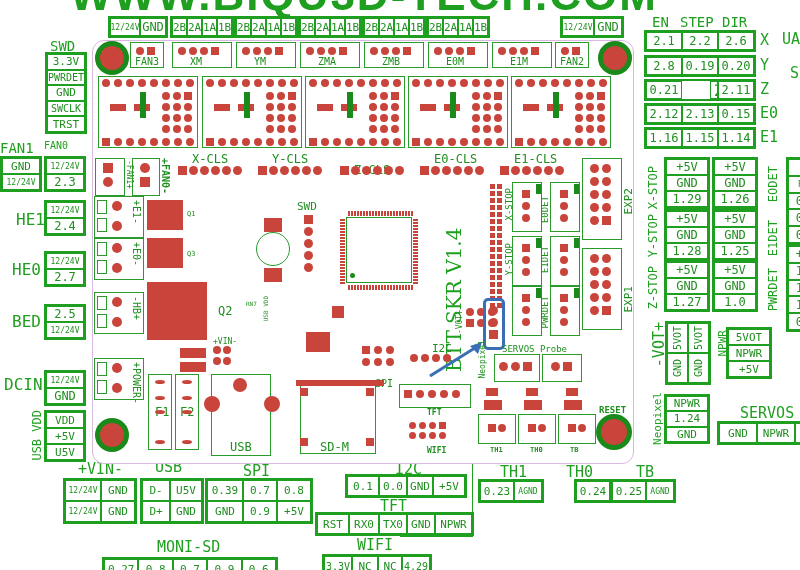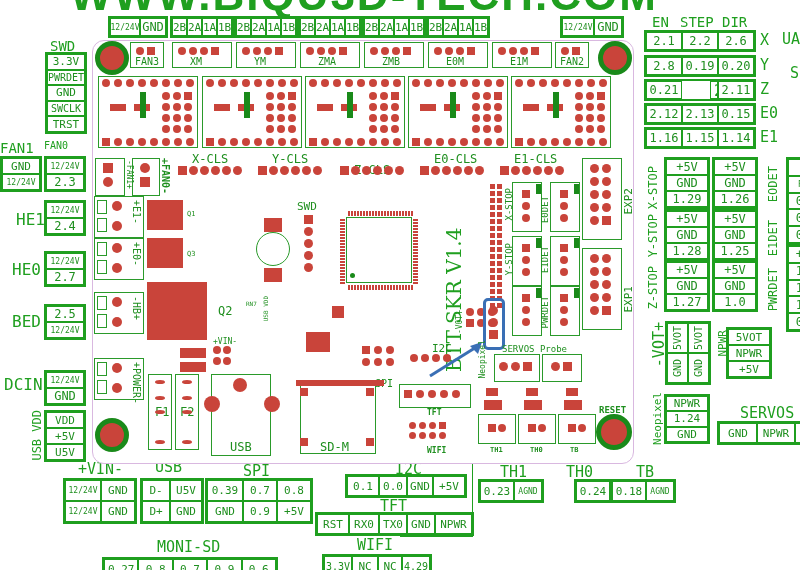--- a/index.html
+++ b/index.html
@@ -302,21 +302,21 @@
   <div style="font-size:11px">0.23</div>
   <div class="sm">AGND</div>
 </div>
 <div class="lbl" style="left:566px;top:463px;font-size:15px;">TH0</div>
 <div class="grid" style="left:544px;top:479px;width:62px;height:20px;grid-template-columns:34px 28px;margin-left:30px;">
   <div style="font-size:11px">0.24</div>
   <div class="sm">AGND</div>
 </div>
 <div class="lbl" style="left:636px;top:463px;font-size:15px;">TB</div>
 <div class="grid" style="left:610px;top:479px;width:62px;height:20px;grid-template-columns:34px 28px;">
-  <div style="font-size:11px">0.18</div>
+  <div style="font-size:11px">0.25</div>
   <div class="sm">AGND</div>
 </div>
 
 <div class="board"></div>
 
 <div class="ring" style="left:95px;top:41px;width:34px;height:34px;"></div>
 <div class="ring" style="left:598px;top:41px;width:34px;height:34px;"></div>
 <div class="ring" style="left:95px;top:418px;width:34px;height:34px;"></div>
 <div class="ring" style="left:596px;top:414px;width:36px;height:36px;"></div>
 <div class="btxt" style="left:599px;top:405px;font-size:9px;font-weight:bold;">RESET</div>

